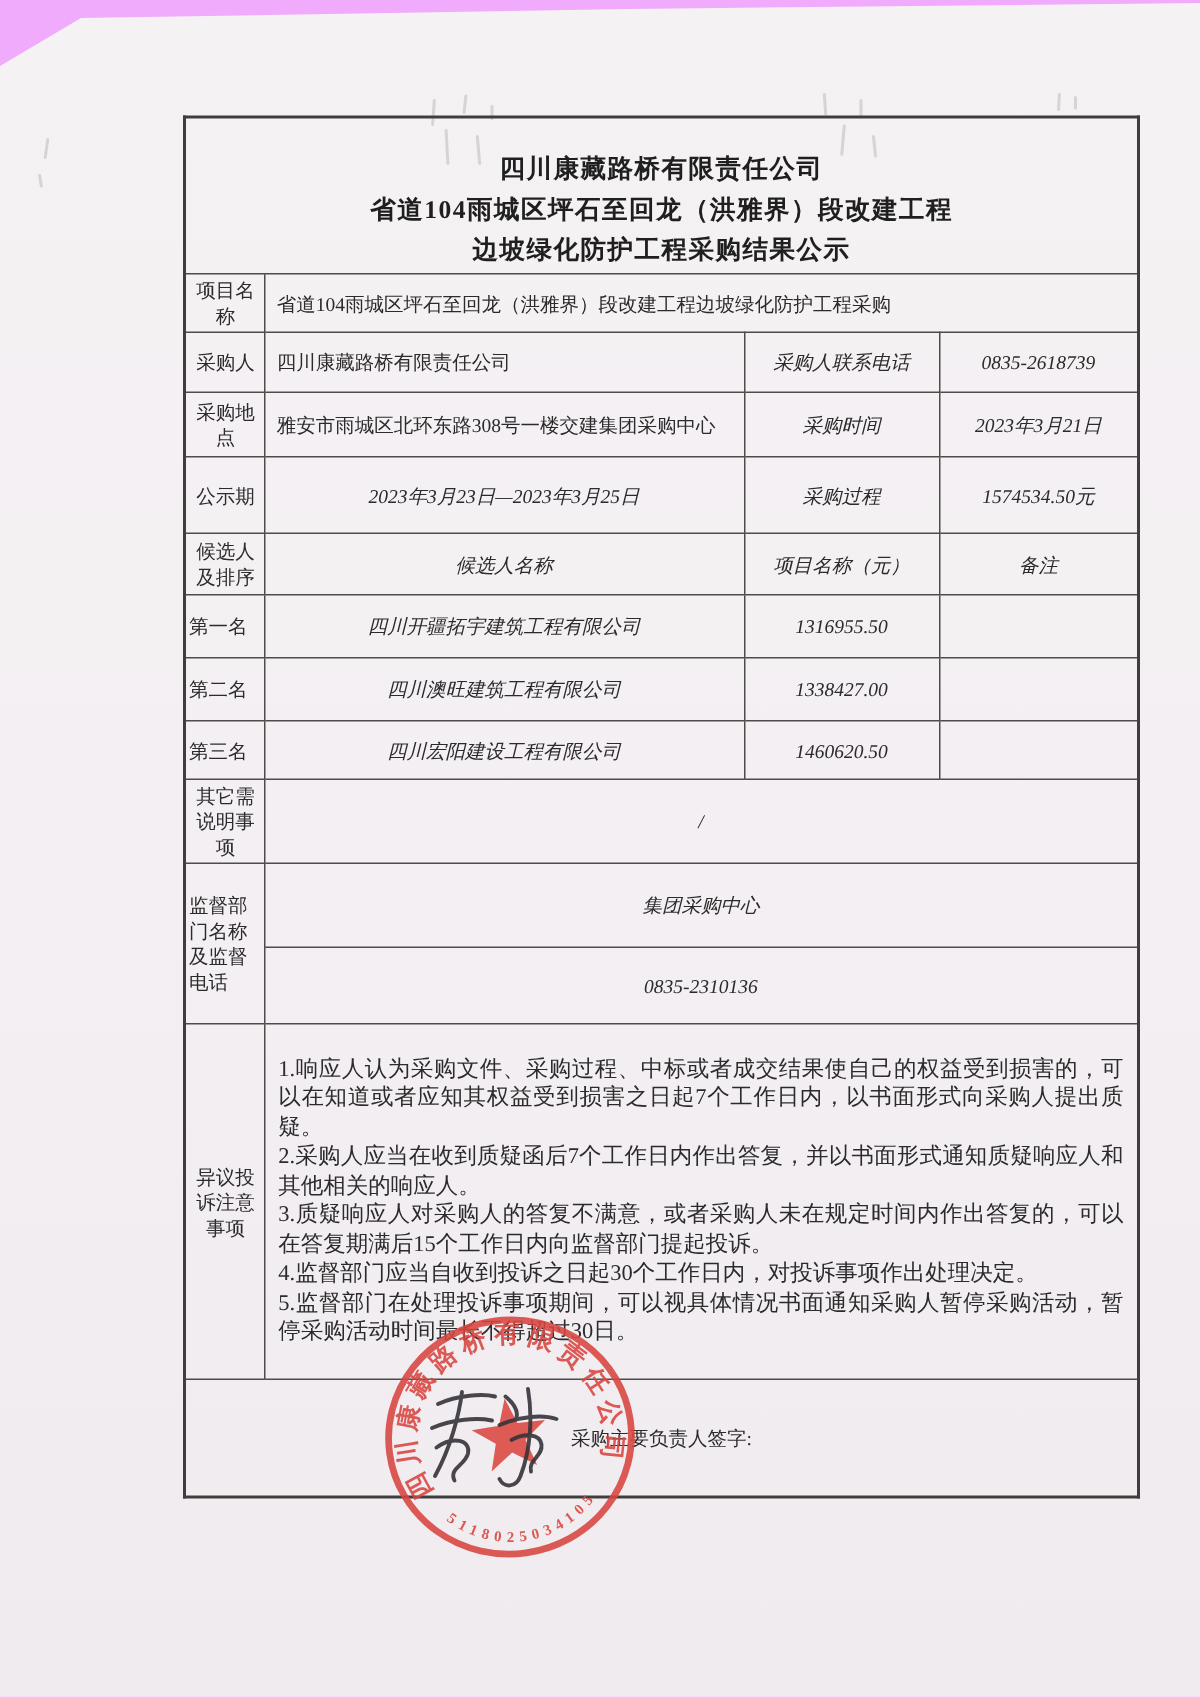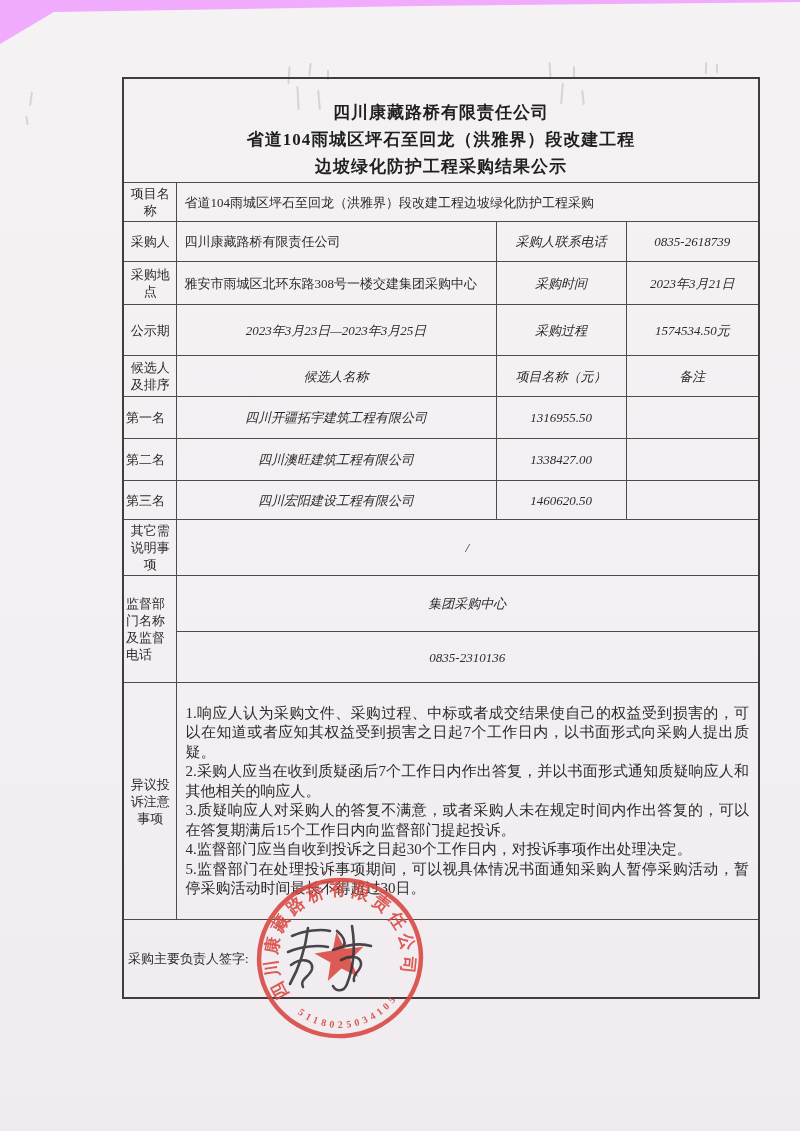--- a/index.html
+++ b/index.html
@@ -15,21 +15,21 @@
   .doc-table{border:2px solid #403e3d;}
   td.lbl{text-align:center;padding-left:5px;}
   td.lbl-c{text-align:left;padding-left:2px;padding-right:2px;}
   td.val-l{text-align:left;padding-left:8px;}
   td.val-c{text-align:center;font-style:italic;}
   .title-cell{text-align:center;vertical-align:top !important;padding-top:20px !important;}
   .title-line{font-size:17px;font-weight:bold;line-height:27px;color:#1f1f1f;
               letter-spacing:1px;}
   .objection-cell{padding:10px 9px !important;}
   .objection-cell p{margin:0;text-align:justify;font-size:15px;line-height:19.5px;}
-  .sign-cell{text-align:left;padding-left:4px !important;font-size:13px;}
+  .sign-cell{text-align:center;padding-left:4px !important;font-size:13px;}
   .seal-layer{position:absolute;left:0;top:0;width:800px;height:1131px;pointer-events:none;}
   .tick{position:absolute;width:2px;background:rgba(110,105,118,.22);border-radius:1px;}
 </style>
 </head>
 <body>
 
 <div class="page">
   <div class="paper"></div>
 
   <div class="tick" style="left:288px;top:66px;height:18px;transform:rotate(4deg)"></div>

